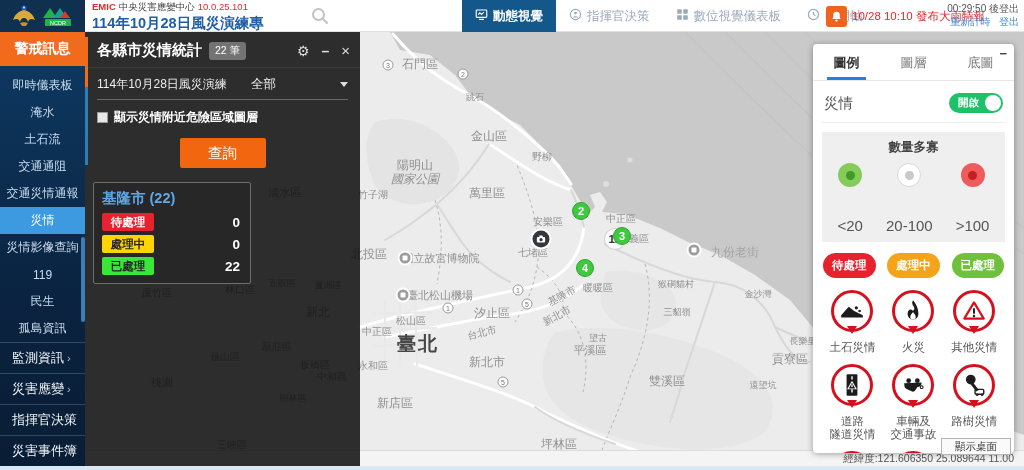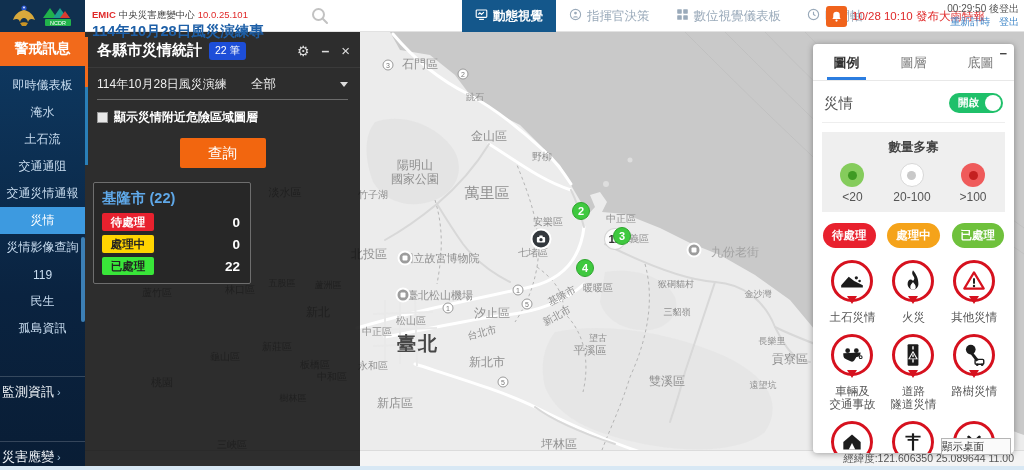--- a/index.html
+++ b/index.html
@@ -3,21 +3,21 @@
 <meta charset="utf-8">
 <style>
   * { margin:0; padding:0; box-sizing:border-box; }
   html,body { width:1024px; height:470px; overflow:hidden; }
   body { font-family:"Liberation Sans","DejaVu Sans",sans-serif; }
   #page { position:relative; width:1024px; height:470px; background:#fff; overflow:hidden; }
 
   
   #header { position:absolute; left:0; top:0; width:1024px; height:32px; background:#fff; border-bottom:1px solid #e2e2e2; z-index:50; }
   #logo-block { position:absolute; left:0; top:0; width:85px; height:32px; background:#10304f; display:flex; align-items:center; justify-content:center; gap:4px; }
-  #title-block { position:absolute; left:92px; top:9px; }
+  #title-block { position:absolute; left:92px; top:1px; }
   #title-line1 { font-size:9.5px; color:#444; white-space:nowrap; }
   #title-line1 .emic { color:#e02a2a; font-weight:bold; margin-right:3px; }
   #title-line1 .ip { color:#e02a2a; margin-left:3px; }
   #title-line2 { font-size:14.5px; font-weight:bold; color:#1d5fa7; margin-top:0px; white-space:nowrap; }
   #header-search { position:absolute; left:310px; top:6px; width:20px; height:20px; }
   #header-tabs { position:absolute; left:462px; top:0; height:32px; display:flex; }
   .htab { display:flex; align-items:center; gap:5px; padding:12px 13px; font-size:12.5px; color:#9aaaba; height:32px; cursor:pointer; white-space:nowrap; }
   .htab.active { background:#14578b; color:#fff; font-weight:bold; }
   .htab svg { width:13px; height:13px; }
   #alert-area { position:absolute; left:826px; top:0; height:32px; display:flex; align-items:center; gap:5px; }
@@ -29,21 +29,21 @@
   #session-links { font-size:10px; color:#3f87c9; }
   #session-links span { cursor:pointer; margin-left:6px; }
 
   
   #sidebar { position:absolute; left:0; top:32px; width:85px; height:438px; background:linear-gradient(180deg,#0e3a63 0%,#0a2340 60%,#091d35 100%); z-index:40; overflow:hidden; }
   .side-alert { position:relative; height:34px; background:#f26a1b; color:#fff; font-size:14px; font-weight:bold; display:flex; align-items:center; justify-content:center; cursor:pointer; }
   .side-alert:after { content:""; position:absolute; left:50%; bottom:-5px; margin-left:-5px; border:5px solid transparent; border-top:5px solid #f26a1b; }
   .side-item { height:27px; display:flex; align-items:center; justify-content:center; color:#c9ddf0; font-size:12px; cursor:pointer; white-space:nowrap; }
   .side-item.active { background:#3d9ae0; color:#fff; }
   .side-item:first-of-type { margin-top:6px; }
-  .side-section { height:31px; display:flex; align-items:center; padding-left:2px; color:#f2f6fa; font-size:13px; border-top:1px solid rgba(255,255,255,.18); cursor:pointer; white-space:nowrap;margin-top:34px; }
+  .side-section { height:31px; display:flex; align-items:center; padding-left:12px; color:#f2f6fa; font-size:13px; border-top:1px solid rgba(255,255,255,.18); cursor:pointer; white-space:nowrap; }
   .side-section .chev { margin-left:3px; color:#9fc0da; font-size:11px; }
   #side-scrollthumb { position:absolute; right:0; top:205px; width:4px; height:85px; background:#3c7fb5; border-radius:2px; }
 
   
   #map { position:absolute; left:85px; top:32px; width:939px; height:438px; background:#ececec; overflow:hidden; z-index:1; }
   #map svg.base { position:absolute; left:0; top:0; }
   .map-label { position:absolute; transform:translate(-50%,-50%); color:#8f8f8f; white-space:pre; z-index:2; pointer-events:none; }
   .shield { position:absolute; width:11px; height:11px; background:#fff; border:1.5px solid #9a9a9a; border-radius:50%; transform:translate(-50%,-50%); display:flex; align-items:center; justify-content:center; font-size:7px; color:#777; z-index:2; }
   .poi { position:absolute; width:15px; height:15px; border-radius:50%; background:#9c9c9c; border:2px solid #fff; transform:translate(-50%,-50%); display:flex; align-items:center; justify-content:center; z-index:2; }
   .poi .dot { width:5px; height:5px; background:#fff; border-radius:1px; }
@@ -53,21 +53,21 @@
   #dark-marker svg { width:11px; height:11px; }
 
   #map-statusbar { position:absolute; left:0; right:0; top:418px; height:16px; background:#f4f4f4; border-top:1px solid #dcdcdc; z-index:6; text-align:right; font-size:10.5px; color:#555; line-height:15px; padding-right:10px; }
 
   
   #stats-overlay { position:absolute; left:0; top:0; width:275px; height:438px; background:rgba(13,13,13,.86); z-index:10; }
   #panel-edge-orange { position:absolute; left:0; top:5px; width:3px; height:50px; background:#f26a1b; }
   #panel-edge-blue { position:absolute; left:0; top:55px; width:3px; height:78px; background:#2a7fb8; }
   #stats-head { display:flex; align-items:center; padding:9px 10px 7px 12px; }
   #stats-title { color:#fff; font-size:15px; font-weight:bold; }
-  #stats-badge { margin-left:7px; background:#1d4ed8; color:#fff; font-size:10.5px; padding:2px 6px; border-radius:3px; }
+  #stats-badge { margin-left:7px; background:#737373; color:#fff; font-size:10.5px; padding:2px 6px; border-radius:3px; }
   #stats-icons { margin-left:auto; display:flex; gap:12px; align-items:center; color:#ddd; }
   #stats-icons span { cursor:pointer; }
   #gear-ic { font-size:14px; }
   #min-ic { font-size:14px; font-weight:bold; }
   #close-ic { font-size:15px; }
   #stats-divider { border-top:1px solid #3a3a3a; margin:0 0 8px 0; }
   #select-row { display:flex; align-items:center; margin:0 12px; border-bottom:1px solid #6b6b6b; padding-bottom:6px; cursor:pointer; }
   #event-select { color:#eee; font-size:12px; width:142px; overflow:hidden; white-space:nowrap; }
   #filter-select { color:#eee; font-size:12.5px; margin-left:12px; flex:1; }
   #select-chev { width:0; height:0; border:4px solid transparent; border-top:5px solid #ddd; margin-top:4px; }
@@ -93,32 +93,32 @@
   #legend-sec-title { font-size:14.5px; color:#555; }
   #legend-toggle { margin-left:auto; width:54px; height:20px; background:#1fc06a; border-radius:10px; position:relative; cursor:pointer; }
   #legend-toggle .tg-label { position:absolute; left:9px; top:3px; font-size:10.5px; color:#fff; font-weight:bold; }
   #legend-toggle .tg-knob { position:absolute; right:2px; top:2px; width:16px; height:16px; background:#fff; border-radius:50%; }
   #qty-card { margin-top:9px; background:#efefef; border-radius:0; padding:7px 4px 8px 4px; }
   #qty-title { text-align:center; font-size:12.5px; font-weight:bold; color:#444; }
   #qty-dots { display:flex; justify-content:space-around; margin-top:7px; }
   .qty-item { display:flex; flex-direction:column; align-items:center; gap:3px; }
   .qty-dot { width:24px; height:24px; border-radius:50%; display:flex; align-items:center; justify-content:center; }
   .qty-dot .core { width:9px; height:9px; border-radius:50%; }
-  .qty-label { font-size:12px; color:#555; }
+  .qty-label { font-size:15px; color:#555;margin-top:27px; }
   #legend-pills { display:flex; justify-content:space-between; margin-top:11px; padding:0 1px; }
   .pill { color:#fff; font-size:11.5px; font-weight:bold; padding:5px 9px; border-radius:13px; white-space:nowrap; cursor:default; }
   #legend-grid { display:flex; flex-wrap:wrap; margin-top:12px; }
   .licon { width:33.3%; display:flex; flex-direction:column; align-items:center; margin-bottom:10px; }
   .pin { position:relative; width:42px; height:42px; border:3px solid #d6111e; border-radius:50%; background:#fff; display:flex; align-items:center; justify-content:center; }
   .pin:after { content:""; position:absolute; left:50%; bottom:-10px; margin-left:-5px; border:5px solid transparent; border-top:8px solid #d6111e; }
   .pin svg { width:26px; height:26px; }
   .licon-label { margin-top:9px; font-size:11.5px; color:#555; text-align:center; white-space:pre-line; line-height:13px; }
 
   
-  #desktop-tooltip { position:absolute; left:941px; top:438px; width:70px; height:17px; background:#fafafa; border:1px solid #b5b5b5; z-index:60; font-size:10.5px; color:#333; line-height:15px; }
+  #desktop-tooltip { position:absolute; left:941px; top:438px; width:70px; height:17px; background:#fafafa; border:1px solid #b5b5b5; z-index:60; font-size:10.5px; color:#333; text-align:center; line-height:15px; }
   #bottom-strip { position:absolute; left:0; bottom:0; width:1024px; height:4px; background:#d8e8f4; z-index:70; }
 </style>
 </head>
 <body>
 
 <div id="page">
 
   <div id="header">
     <div id="logo-block">
       <svg width="26" height="24" viewBox="0 0 26 24">
@@ -280,23 +280,23 @@
         <path d="M288,282 L348,280"></path>
           <path d="M288,298 L352,296"></path>
           <path d="M288,314 L350,312"></path>
       </g>
     </svg>
     <div id="map-labels">
         <span class="map-label" style="left: 335px; top: 32px; font-size: 12px;">石門區</span>
         <span class="map-label" style="left: 390px; top: 65px; font-size: 9px;">跳石</span>
         <span class="map-label" style="left: 404px; top: 104px; font-size: 12px;">金山區</span>
         <span class="map-label" style="left: 330px; top: 133px; font-size: 12px;">陽明山</span>
-        <span class="map-label" style="left: 330px; top: 147px; font-size: 12px;">國家公園</span>
+        <span class="map-label" style="left: 330px; top: 147px; font-size: 12px; font-style: italic;">國家公園</span>
         <span class="map-label" style="left: 288px; top: 163px; font-size: 10px;">竹子湖</span>
-        <span class="map-label" style="left: 402px; top: 161px; font-size: 15px;">萬里區</span>
+        <span class="map-label" style="left: 402px; top: 161px; font-size: 12px;">萬里區</span>
         <span class="map-label" style="left: 457px; top: 125px; font-size: 10px;">野柳</span>
         <span class="map-label" style="left: 284px; top: 222px; font-size: 12px;">北投區</span>
         <span class="map-label" style="left: 356px; top: 226px; font-size: 11px;">國立故宮博物院</span>
         <span class="map-label" style="left: 355px; top: 263px; font-size: 11px;">臺北松山機場</span>
         <span class="map-label" style="left: 326px; top: 289px; font-size: 10px;">松山區</span>
         <span class="map-label" style="left: 407px; top: 281px; font-size: 12px;">汐止區</span>
         <span class="map-label" style="left: 397px; top: 301px; font-size: 10px; transform: translate(-50%, -50%) rotate(-14deg);">台北市</span>
         <span class="map-label" style="left: 472px; top: 284px; font-size: 10px; transform: translate(-50%, -50%) rotate(-28deg);">新北市</span>
         <span class="map-label" style="left: 477px; top: 264px; font-size: 10px; transform: translate(-50%, -50%) rotate(-28deg);">基隆市</span>
         <span class="map-label" style="left: 333px; top: 312px; font-size: 19px; color: rgb(71, 71, 71); font-weight: bold; letter-spacing: 2px;">臺北</span>
@@ -307,21 +307,21 @@
         <span class="map-label" style="left: 474px; top: 412px; font-size: 12px;">坪林區</span>
         <span class="map-label" style="left: 505px; top: 318px; font-size: 11px;">平溪區</span>
         <span class="map-label" style="left: 513px; top: 306px; font-size: 9px;">望古</span>
         <span class="map-label" style="left: 582px; top: 349px; font-size: 12px;">雙溪區</span>
         <span class="map-label" style="left: 705px; top: 327px; font-size: 12px;">貢寮區</span>
         <span class="map-label" style="left: 678px; top: 353px; font-size: 9px;">遠望坑</span>
         <span class="map-label" style="left: 650px; top: 220px; font-size: 12px; color: rgb(163, 163, 163);">九份老街</span>
         <span class="map-label" style="left: 591px; top: 252px; font-size: 9px;">猴硐貓村</span>
         <span class="map-label" style="left: 592px; top: 280px; font-size: 9px;">三貂嶺</span>
         <span class="map-label" style="left: 673px; top: 262px; font-size: 9px;">金沙灣</span>
-        <span class="map-label" style="left: 687px; top: 309px; font-size: 9px;">長樂里</span>
+        <span class="map-label" style="left: 718px; top: 309px; font-size: 9px;">長樂里</span>
         <span class="map-label" style="left: 463px; top: 190px; font-size: 10px;">安樂區</span>
         <span class="map-label" style="left: 536px; top: 187px; font-size: 10px;">中正區</span>
         <span class="map-label" style="left: 549px; top: 207px; font-size: 10px;">信義區</span>
         <span class="map-label" style="left: 448px; top: 221px; font-size: 10px; text-align: right;">七堵區</span>
         <span class="map-label" style="left: 513px; top: 256px; font-size: 10px;">暖暖區</span>
         <span class="map-label" style="left: 200px; top: 160px; font-size: 11px;">淡水區</span>
         <span class="map-label" style="left: 243px; top: 253px; font-size: 9px;">蘆洲區</span>
         <span class="map-label" style="left: 197px; top: 251px; font-size: 9px;">五股區</span>
         <span class="map-label" style="left: 155px; top: 258px; font-size: 10px;">林口區</span>
         <span class="map-label" style="left: 72px; top: 261px; font-size: 10px;">蘆竹區</span>
@@ -480,45 +480,45 @@
                 <path d="M12 4 L21 19 H3 Z" fill="none" stroke="#d6111e" stroke-width="2" stroke-linejoin="round"></path>
                 <rect x="11.1" y="9.5" width="1.8" height="5" fill="#1c1c1c"></rect>
                 <circle cx="12" cy="16.6" r="1.1" fill="#1c1c1c"></circle>
               </svg>
             </div>
             <div class="licon-label">其他災情</div>
           </div>
           <div class="licon">
             <div class="pin">
               <svg viewBox="0 0 24 24">
-                <path d="M4 14 Q4 10 8 10 L10 7 Q11 5.5 13 6 L17 8 Q20 9 20 12 V14 Z" fill="#1c1c1c" transform="rotate(178 12 12)"></path>
-                <circle cx="8" cy="8" r="2.2" fill="#1c1c1c"></circle>
-                <circle cx="16" cy="8" r="2.2" fill="#1c1c1c"></circle>
-                <circle cx="20" cy="14" r="1.3" fill="none" stroke="#1c1c1c" stroke-width="1"></circle>
-              </svg>
-            </div>
-            <div class="licon-label">車輛及
-交通事故</div>
-          </div>
-          <div class="licon">
-            <div class="pin">
-              <svg viewBox="0 0 24 24">
                 <rect x="7" y="2" width="10" height="20" rx="1" fill="#1c1c1c"></rect>
                 <path d="M12 4 V7 M12 10 V13 M12 16 V19" stroke="#fff" stroke-width="1.3"></path>
                 <path d="M12 8 L16.5 16 H7.5 Z" fill="#fff"></path>
                 <path d="M12 10 L15 15.3 H9 Z" fill="#1c1c1c"></path>
                 <rect x="11.4" y="11.5" width="1.2" height="2.4" fill="#fff"></rect>
               </svg>
             </div>
             <div class="licon-label">道路
 隧道災情</div>
           </div>
           <div class="licon">
             <div class="pin">
               <svg viewBox="0 0 24 24">
+                <path d="M4 14 Q4 10 8 10 L10 7 Q11 5.5 13 6 L17 8 Q20 9 20 12 V14 Z" fill="#1c1c1c" transform="rotate(178 12 12)"></path>
+                <circle cx="8" cy="8" r="2.2" fill="#1c1c1c"></circle>
+                <circle cx="16" cy="8" r="2.2" fill="#1c1c1c"></circle>
+                <circle cx="20" cy="14" r="1.3" fill="none" stroke="#1c1c1c" stroke-width="1"></circle>
+              </svg>
+            </div>
+            <div class="licon-label">車輛及
+交通事故</div>
+          </div>
+          <div class="licon">
+            <div class="pin">
+              <svg viewBox="0 0 24 24">
                 <circle cx="9" cy="7" r="4.5" fill="#1c1c1c"></circle>
                 <path d="M8 10 L14 18 L16.5 16.5 L10.5 9 Z" fill="#1c1c1c"></path>
                 <rect x="13" y="16" width="8" height="4.5" rx="1" fill="none" stroke="#1c1c1c" stroke-width="1.3"></rect>
                 <circle cx="15" cy="21" r="1.2" fill="#1c1c1c"></circle>
                 <circle cx="19.5" cy="21" r="1.2" fill="#1c1c1c"></circle>
               </svg>
             </div>
             <div class="licon-label">路樹災情</div>
           </div>
           <div class="licon">

